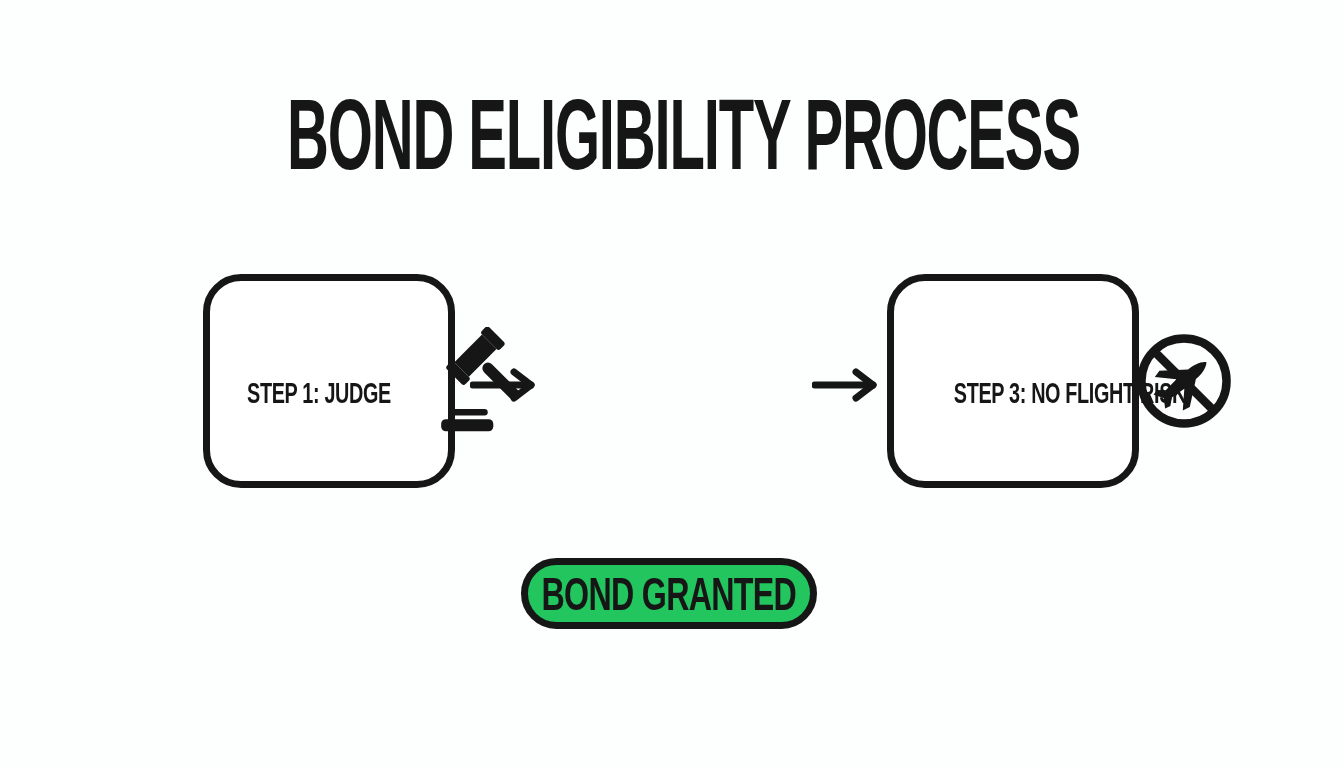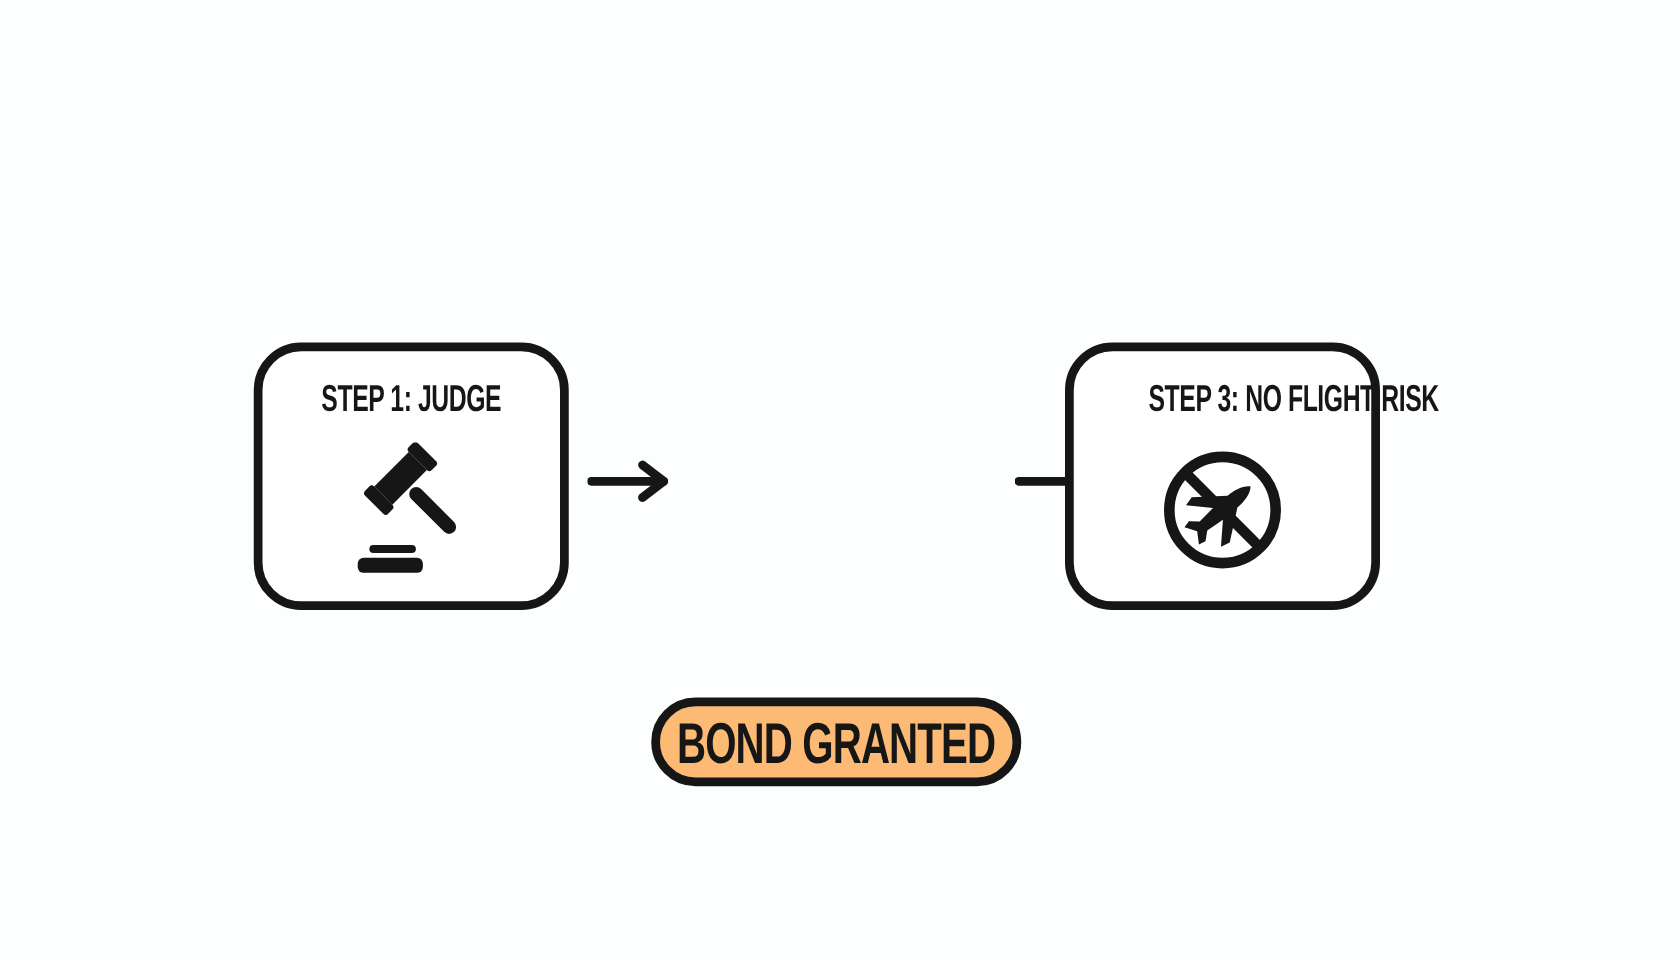--- a/index.html
+++ b/index.html
@@ -23,25 +23,25 @@
     font-size:100px; line-height:1; font-weight:bold;
     letter-spacing:-2px;
     transform:scaleX(0.58);
     color:var(--ink);
   }
 
   .step-box {
     position:absolute; top:274px; width:252px; height:214px;
     border:7px solid var(--ink); border-radius:38px;
     background:#fff;
-    display:flex; flex-direction:column; align-items:center;
+    display:flex; flex-direction:row; align-items:center;
   }
   .step-box.b1 { left:203px; }
   .step-box.b2 { left:545px; }
-  .step-box.b3 { left:852px;text-decoration:underline; }
+  .step-box.b3 { left:887px;text-decoration:underline; }
 
   .step-label-wrap { margin-top:24px; text-align:center; white-space:nowrap; width:100%; }
   .step-label {
     display:inline-block;
     font-size:30px; line-height:1; font-weight:bold;
     letter-spacing:-0.5px;
     transform:scaleX(0.66);
   }
   .step-icon-area {
     flex:1; display:flex; align-items:center; justify-content:center; width:100%;
@@ -50,36 +50,39 @@
 
   .arrow {
     position:absolute; top:363px; width:66px; height:44px;
   }
   .arrow.a1 { left:470px; }
   .arrow.a2 { left:812px; }
 
   .result-pill {
     position:absolute; left:521px; top:558px; width:296px; height:71px;
     border:7px solid var(--ink); border-radius:36px;
-    background:#fdba74;
+    background:#22c55e;
     display:flex; align-items:center; justify-content:center;
     white-space:nowrap;
   }
   .result-text {
     display:inline-block;
     font-size:46px; line-height:1; font-weight:bold;
     letter-spacing:-1px;
     transform:scaleX(0.70);
   }
 </style>
 </head>
 <body>
 
 <div class="stage">
 
+  <div class="title-wrap">
+    <span class="title-text">BOND ELIGIBILITY PROCESS</span>
+  </div>
 
   <div class="step-box b1">
     <div class="step-label-wrap">
       <span class="step-label">STEP 1: JUDGE</span>
     </div>
     <div class="step-icon-area">
       <svg class="icon-svg" width="112" height="108" viewBox="0 0 120 116" fill="#161616" xmlns="http://www.w3.org/2000/svg">
         <g transform="rotate(-45 60 40)">
           <rect x="28" y="13" width="11" height="28" rx="3"></rect>
           <rect x="81" y="13" width="11" height="28" rx="3"></rect>

